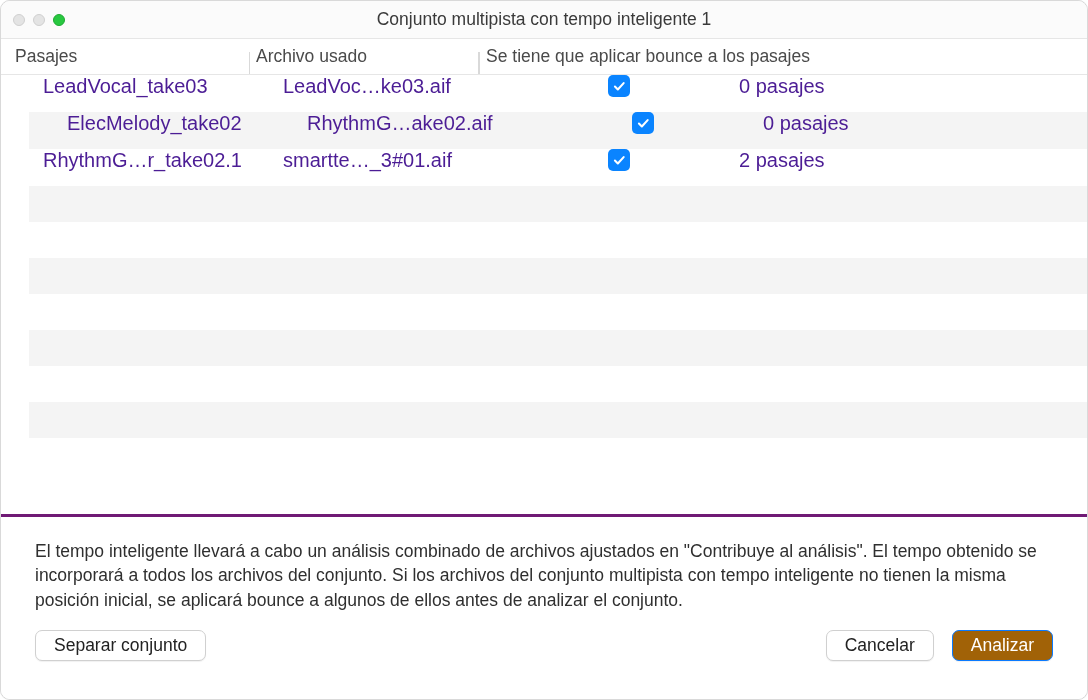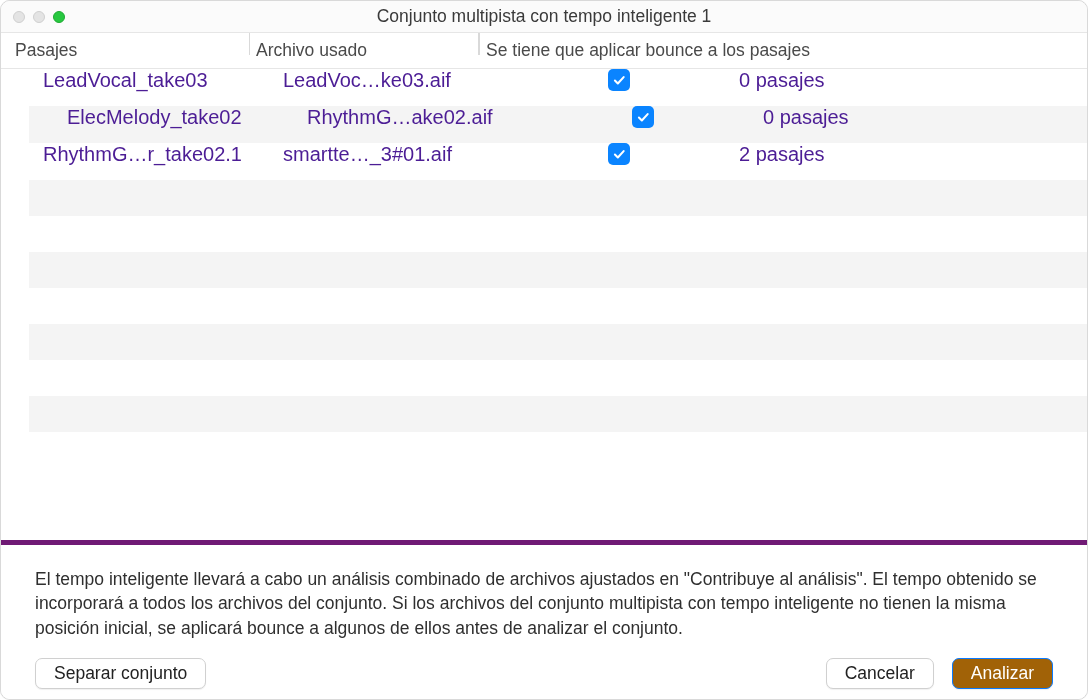--- a/index.html
+++ b/index.html
@@ -15,21 +15,21 @@
       height: 700px;
       border: 1px solid #d9d9d9;
       border-radius: 10px;
       background: #fff;
       display: flex;
       flex-direction: column;
       overflow: hidden;
       box-shadow: 0 0 1px rgba(0,0,0,0.1);
     }
     .titlebar {
-      height: 32px;
+      height: 38px;
       display: flex;
       align-items: center;
       position: relative;
       padding: 0 12px;
       border-bottom: 1px solid #e6e6e6;
       background: #fbfbfb;
     }
     .traffic-lights {
       display: flex;
       gap: 8px;
@@ -44,21 +44,21 @@
     .title {
       position: absolute;
       left: 0; right: 0;
       text-align: center;
       font-size: 17.5px;
       color: #3a3a3a;
       pointer-events: none;
     }
     .headers {
       display: flex;
-      align-items: flex-start;
+      align-items: flex-end;
       height: 36px;
       font-size: 17.5px;
       color: #4a4a4a;
       background: #ffffff;
       border-bottom: 1px solid #e6e6e6;
     }
     .col-pasajes   { width: 248px; padding-left: 14px; }
     .col-archivo   { width: 228px; padding-left: 6px; }
     .col-contrib   { width: 228px; padding-left: 6px; text-align: left; }
     .col-bounce    { flex: 1; padding-left: 6px; }
@@ -92,22 +92,22 @@
     }
     .checkbox {
       width: 22px; height: 22px; border-radius: 5px;
       background: #0a84ff;
       display: flex; align-items: center; justify-content: center;
     }
     .checkbox svg { width: 14px; height: 14px; }
     .spacer-rows .row { height: 36px; }
     .spacer-area { flex: 1; display: flex; flex-direction: column; }
     .footer {
-      border-top: 5px solid #701a75;
-      padding: 22px 34px 10px 34px;
+      border-top: 3px solid #701a75;
+      padding: 22px 34px 38px 34px;
       background: #fff;
     }
     .footer-text {
       font-size: 17.5px;
       color: #2f2f2f;
       line-height: 1.4;
       max-width: 1010px;
     }
     .footer-buttons {
       margin-top: 18px;

